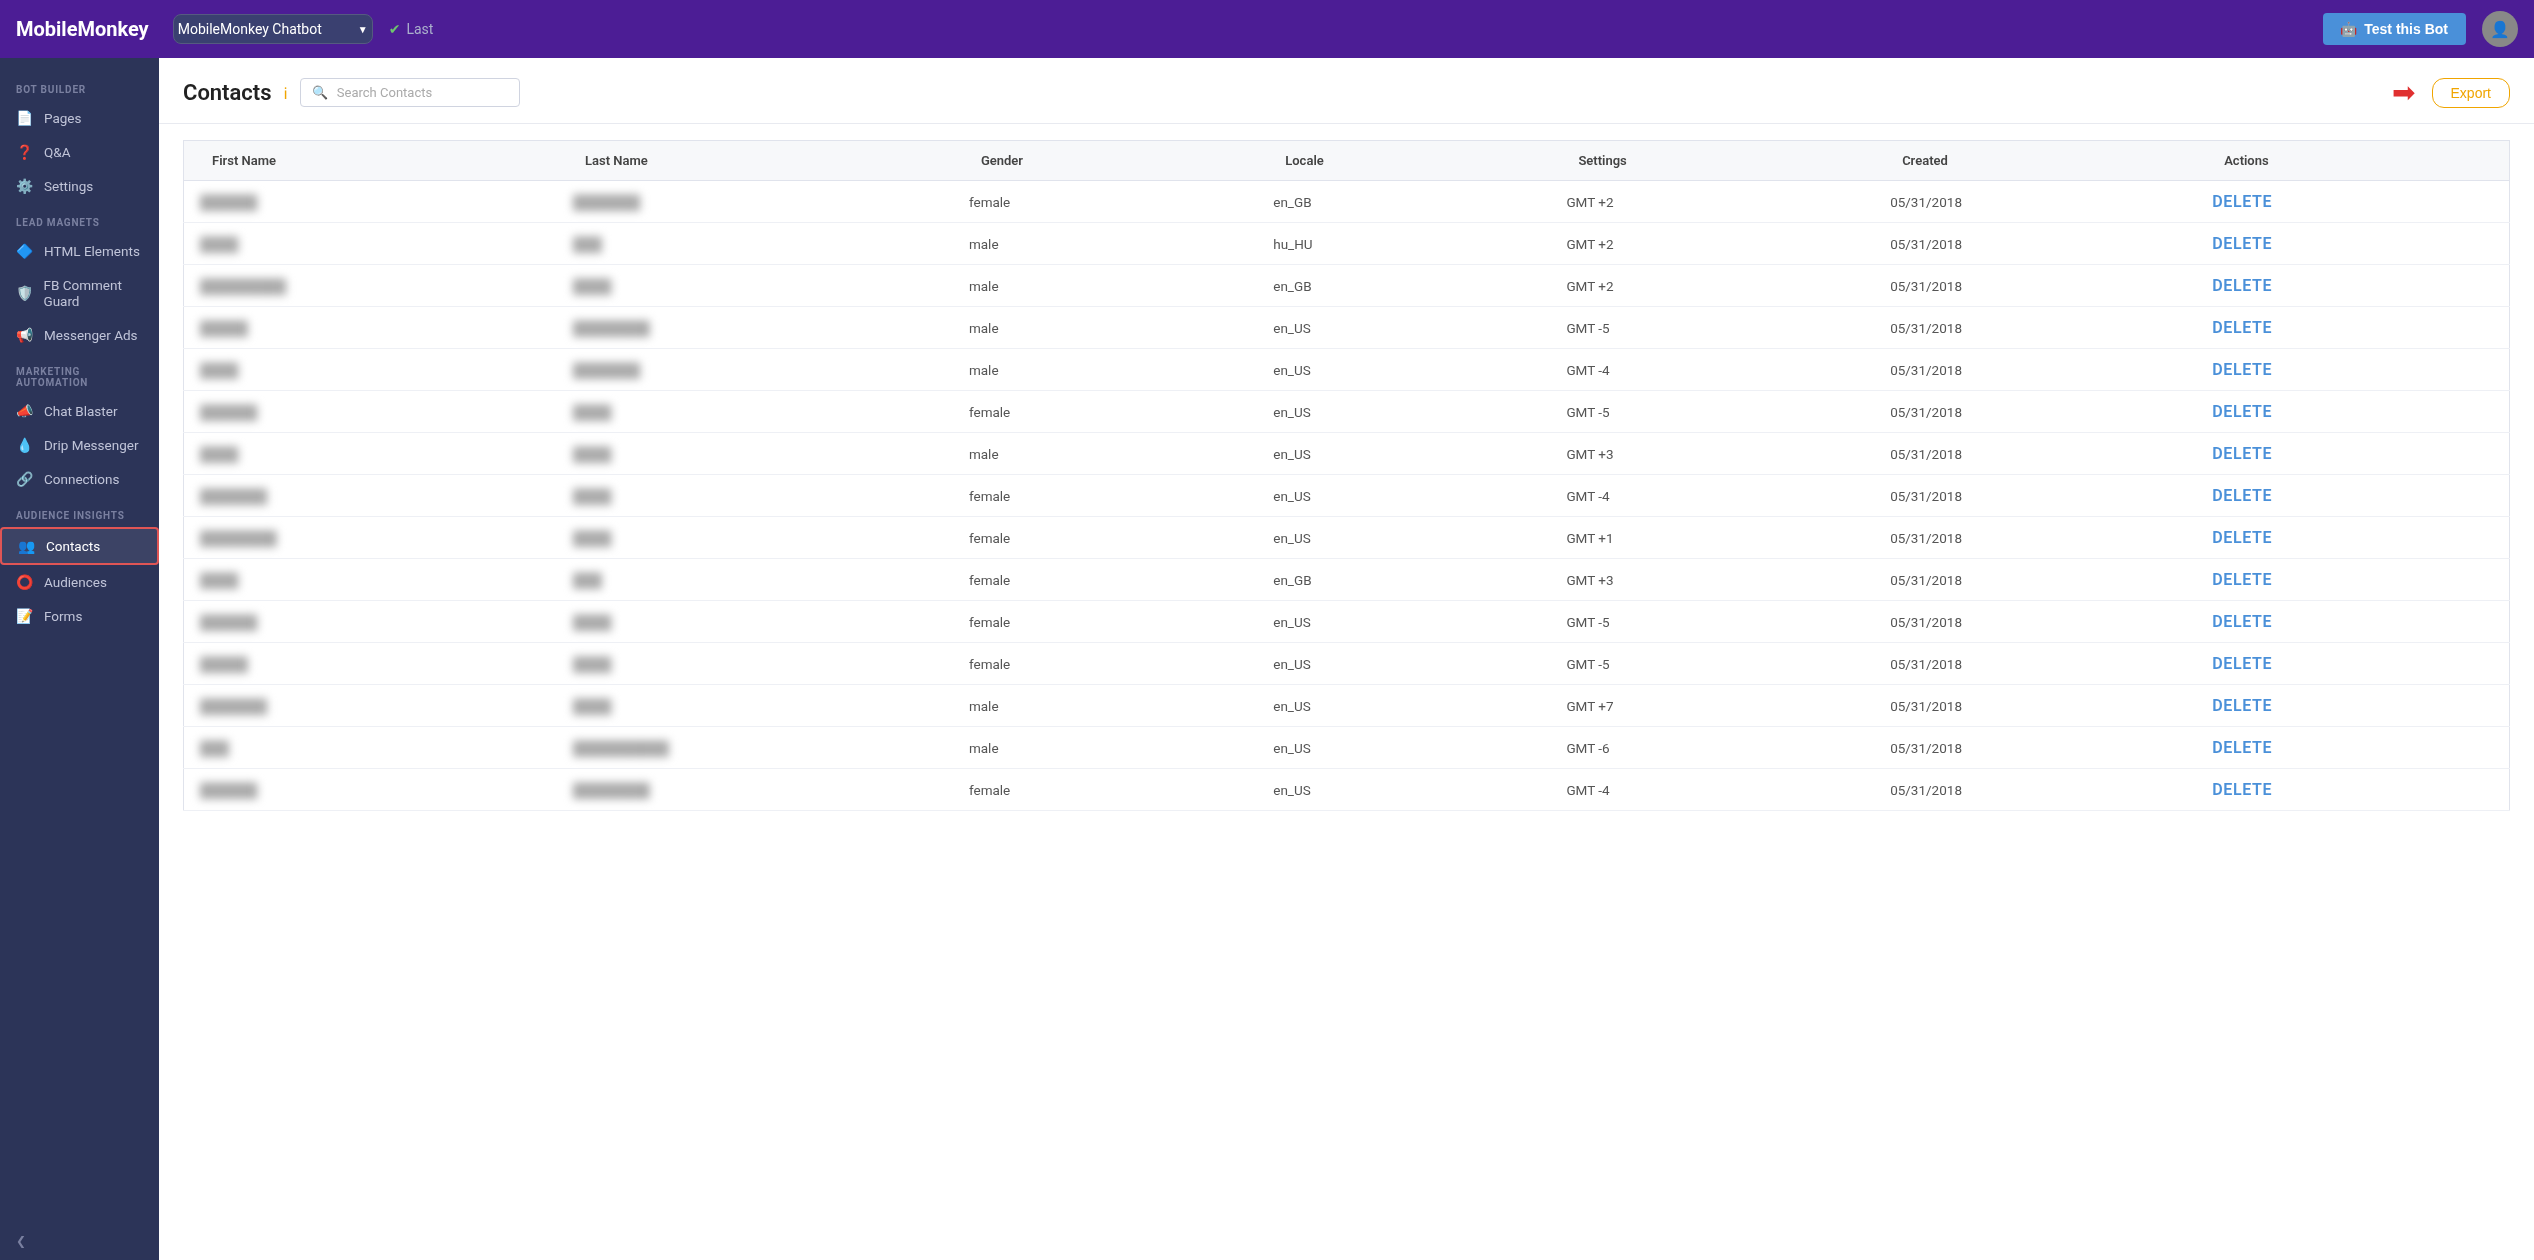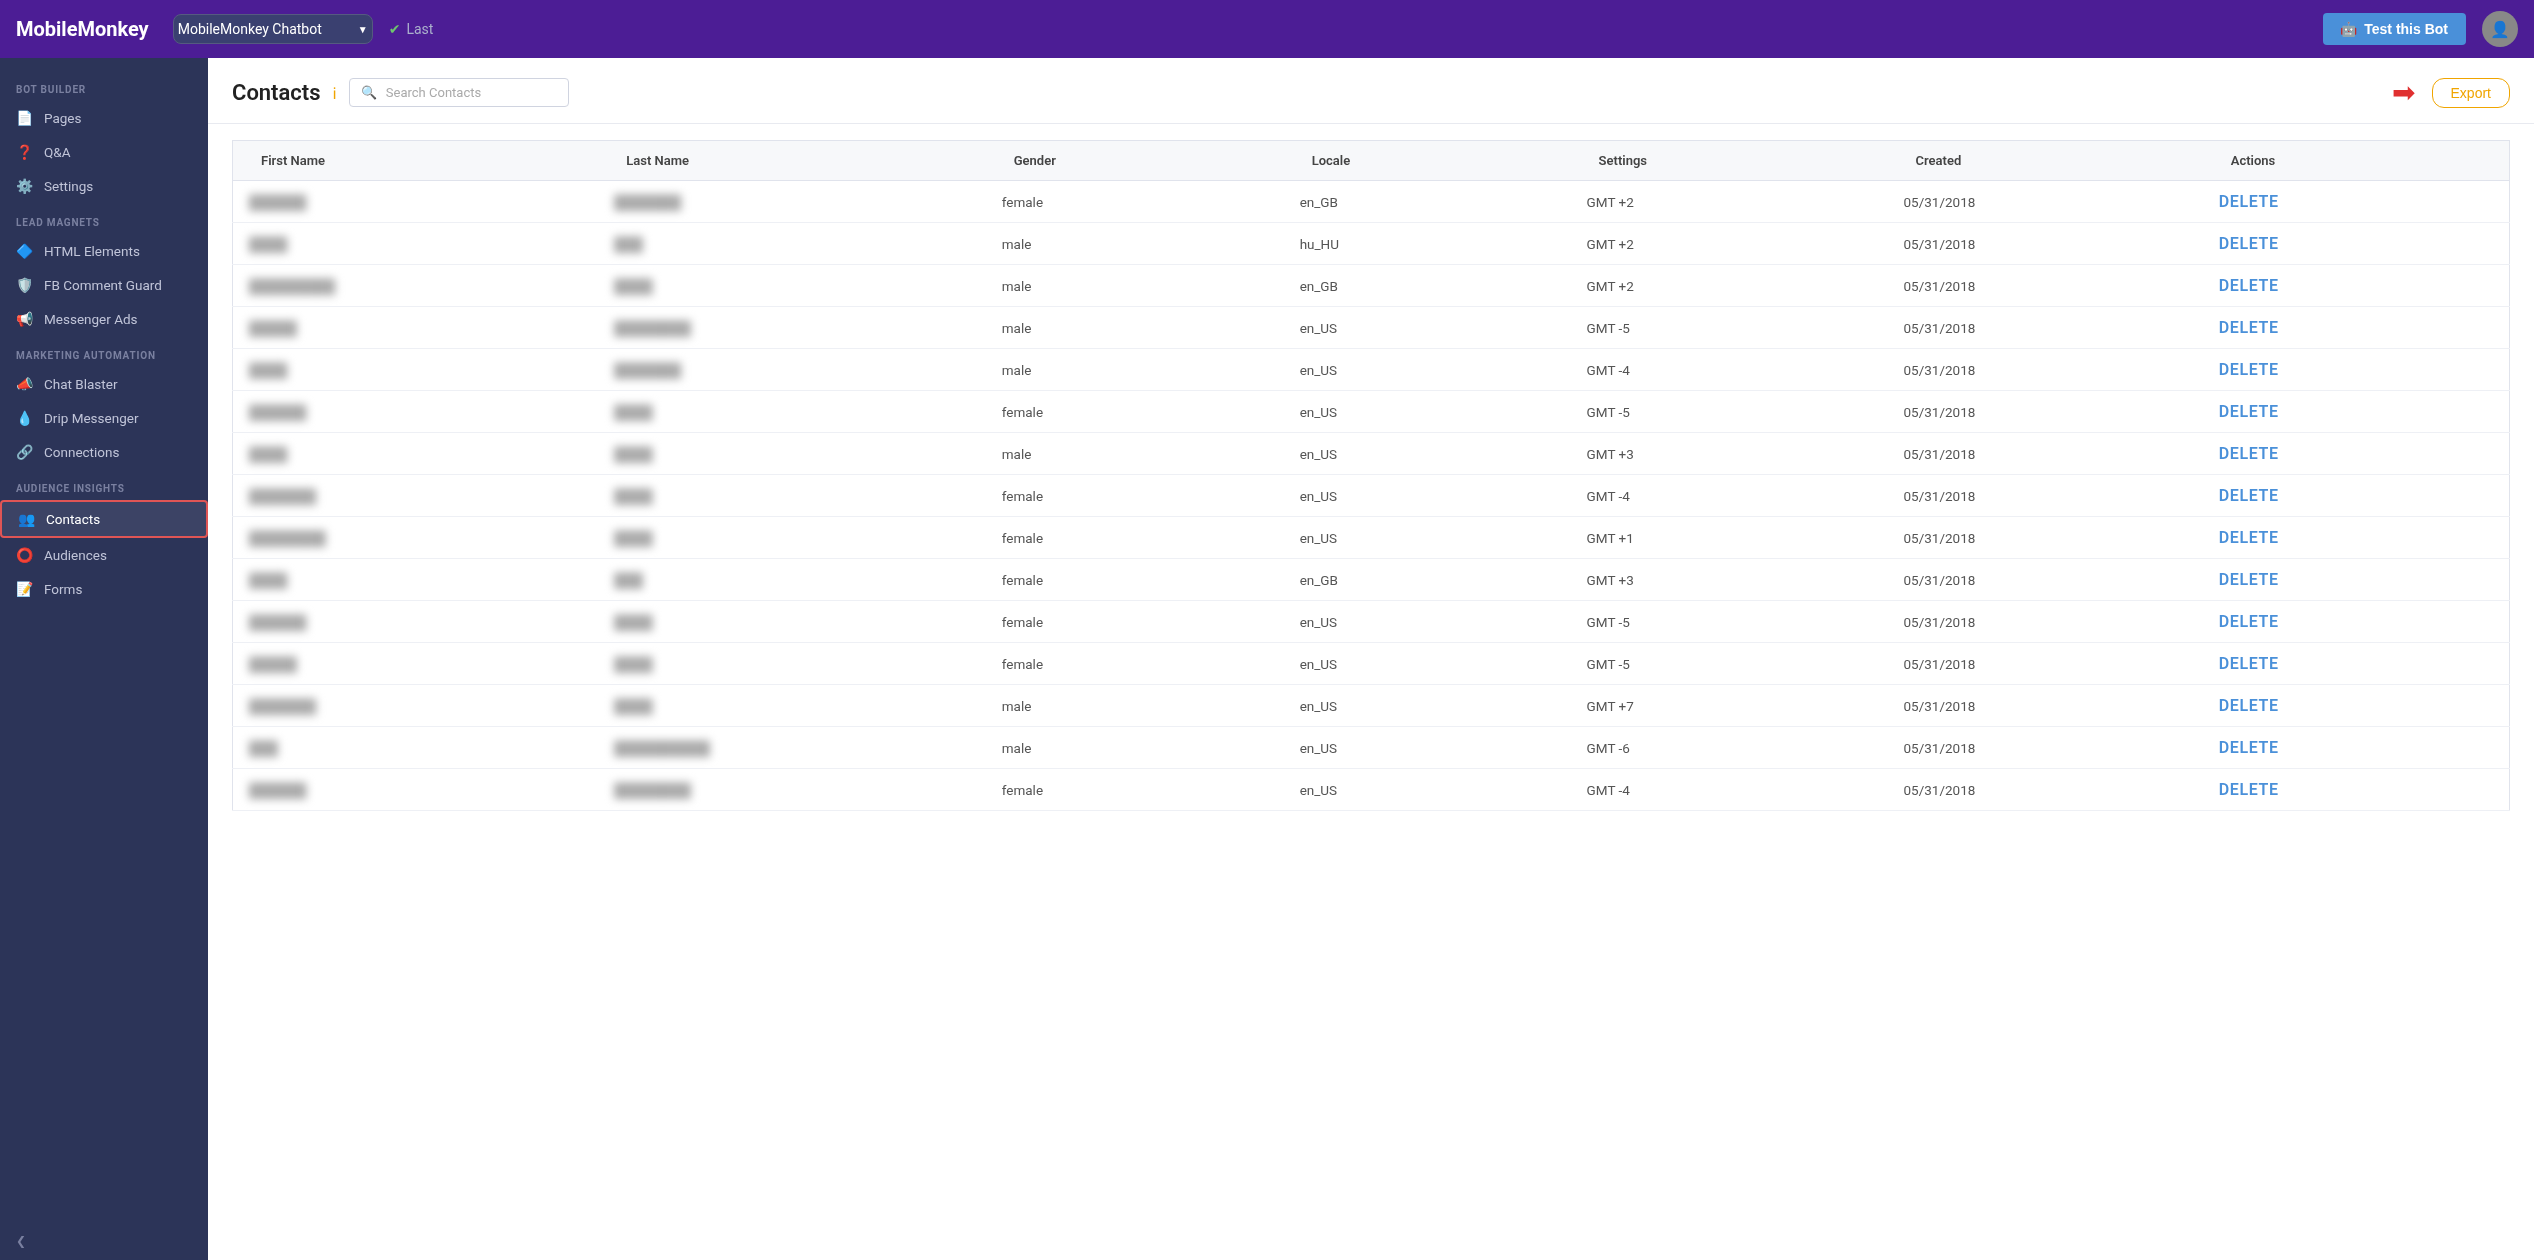--- a/index.html
+++ b/index.html
@@ -73,21 +73,21 @@
 
     
     .main-layout {
       display: flex;
       flex: 1;
       overflow: hidden;
     }
 
     
     .sidebar {
-      width: 208px;
+      width: 159px;
       background: #2c3458;
       color: #c0c4d8;
       flex-shrink: 0;
       display: flex;
       flex-direction: column;
       padding-top: 12px;
       overflow-y: auto;
     }
     .sidebar-section-label {
       font-size: 10px;

